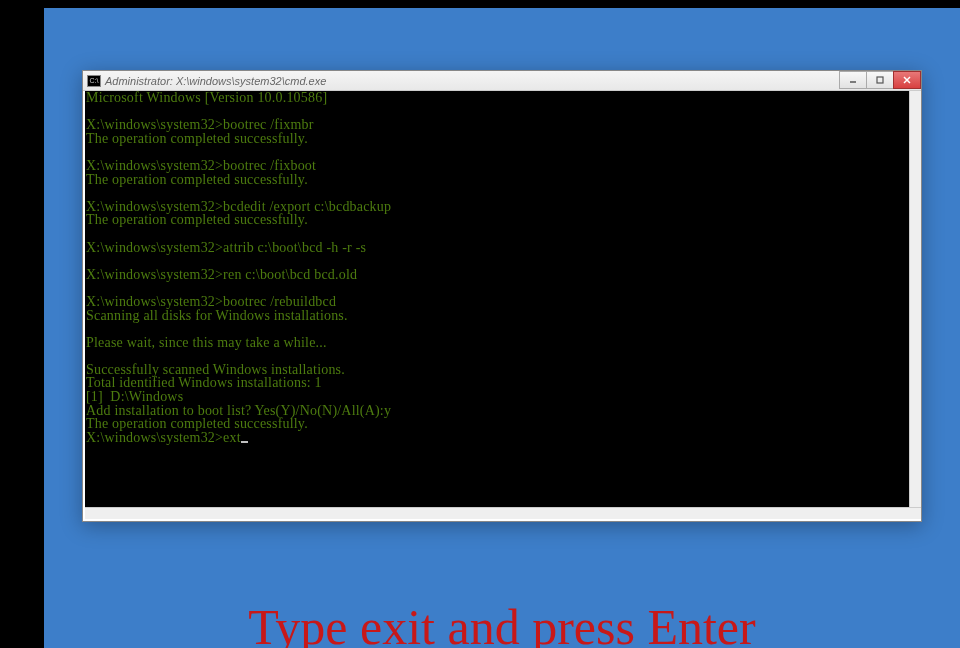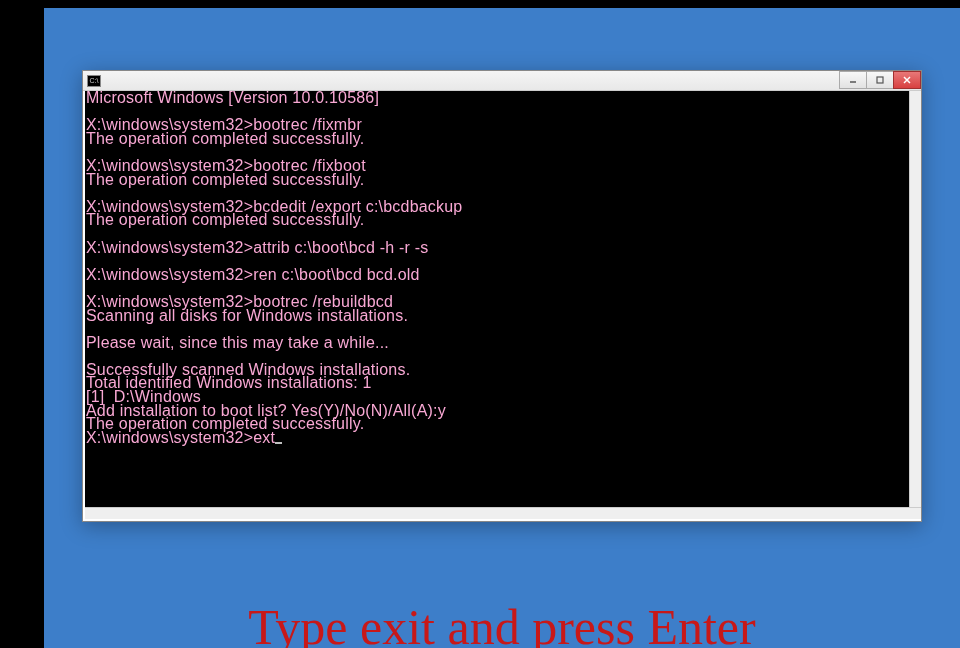--- a/index.html
+++ b/index.html
@@ -80,23 +80,23 @@
       color: #fff;
       border-color: #a03030;
     }
     .terminal {
       position: absolute;
       top: 20px;
       left: 2px;
       right: 12px;
       bottom: 14px;
       background: #000;
-      color: #f9a8d4;
-      font-family: Liberation Sans, sans-serif;
-      font-size: 16px;
+      color: #4d7c0f;
+      font-family: Liberation Serif, serif;
+      font-size: 14px;
       line-height: 13.6px;
       padding: 0 1px;
       white-space: pre;
       overflow: hidden;
       letter-spacing: 0.2px;
     }
     .scrollbar-v {
       position: absolute;
       top: 20px;
       right: 0;
@@ -136,20 +136,21 @@
   </style>
 </head>
 <body>
 
 <div class="desktop">
 
   <div class="cmd-window">
 
     <div class="titlebar">
       <span class="titlebar-icon">C:\</span>
+      <span class="titlebar-text">Administrator: X:\windows\system32\cmd.exe</span>
       <div class="window-controls">
         <div class="win-btn">
           <svg width="8" height="8" viewBox="0 0 8 8">
               <line x1="1" y1="6" x2="7" y2="6" stroke="#555" stroke-width="1.5"></line>
             </svg>
         </div>
         <div class="win-btn">
           <svg width="8" height="8" viewBox="0 0 8 8">
               <rect x="1" y="1" width="6" height="6" fill="none" stroke="#555" stroke-width="1.2"></rect>
             </svg>

